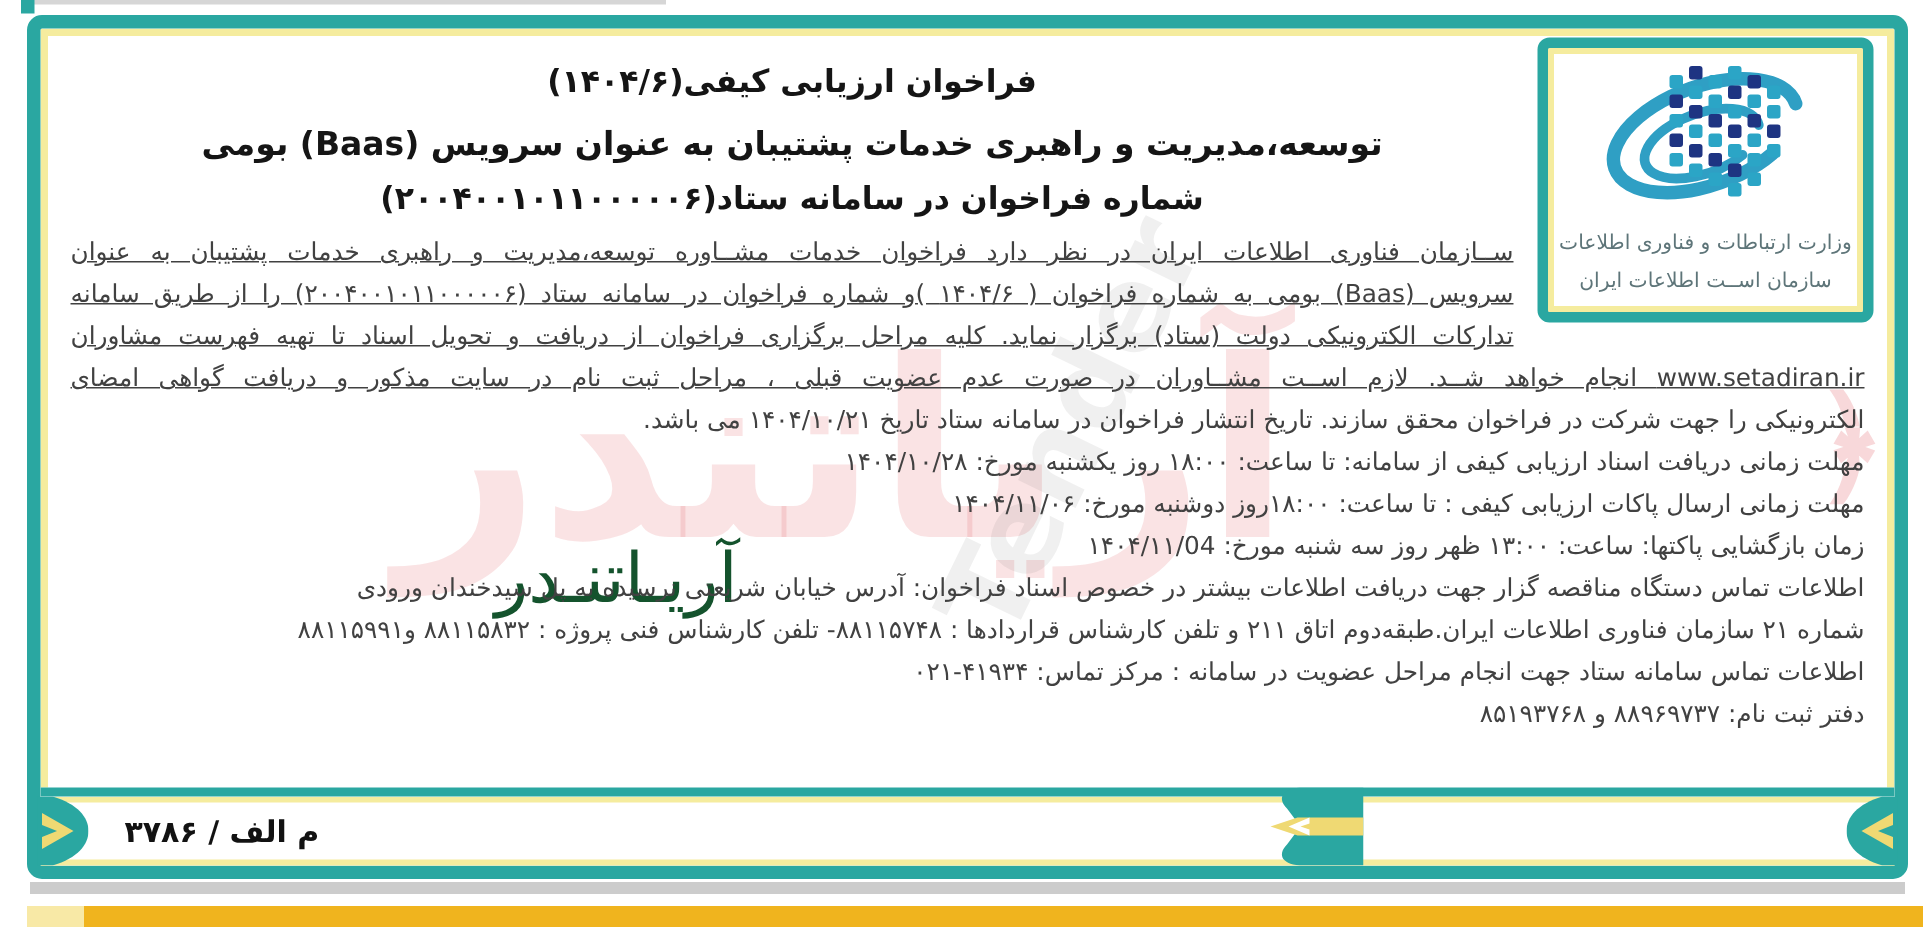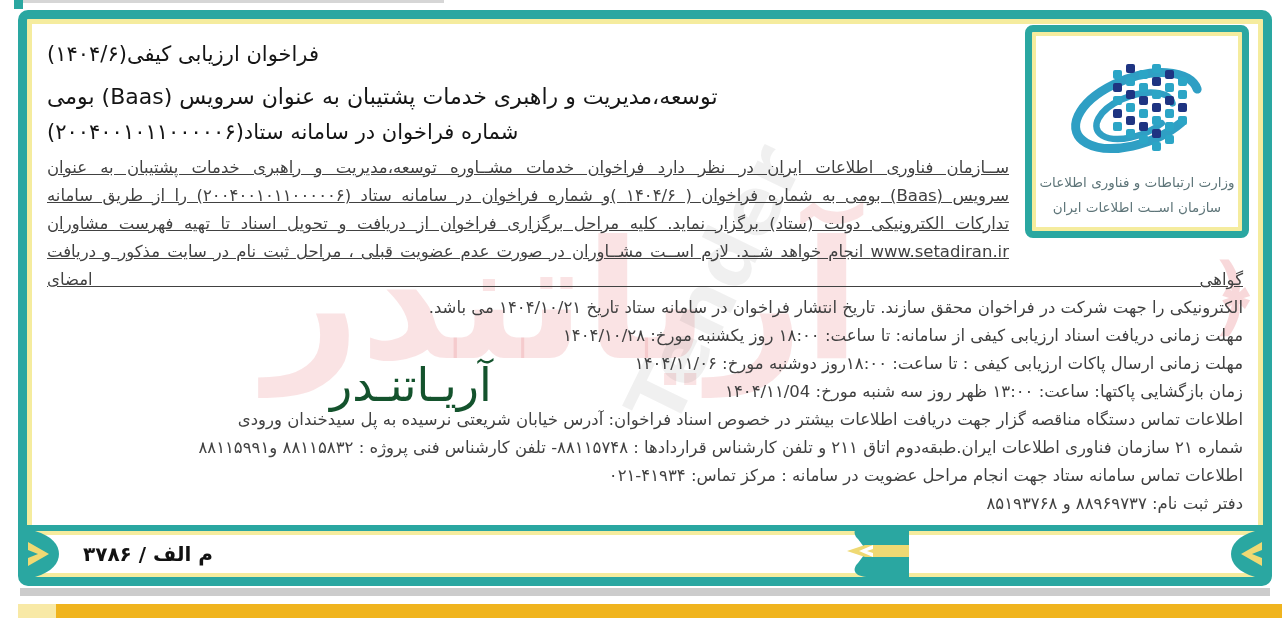--- a/index.html
+++ b/index.html
@@ -20,30 +20,30 @@
     background:#ffffff;border:9px solid #2aa7a1;border-radius:10px;
     box-shadow:inset 0 0 0 5px #f5ec9e;
   }
   .content{
     position:absolute;top:5px;left:7px;right:7px;bottom:52px;
     direction:rtl;padding:6px 13px 0 13px;z-index:2;
   }
 
   
   .logo-box{
-    float:right;width:224px;height:213px;box-sizing:border-box;
+    float:right;width:224px;height:190px;box-sizing:border-box;
     margin:-5px -6px 4px 16px;background:#fff;
     border:7px solid #2aa7a1;border-radius:8px;
     box-shadow:inset 0 0 0 4px #f5ec9e;
-    text-align:center;padding-top:24px;position:relative;z-index:3;
+    text-align:center;padding-top:4px;position:relative;z-index:3;
   }
   .ministry-line{font-size:13.5px;color:#5e7579;line-height:25px;white-space:nowrap;}
 
   
-  .header{ text-align:left;font-weight:normal;color:#151515; }
+  .header{ text-align:center;font-weight:bold;color:#151515; }
   .h1{font-size:21px;line-height:32px;margin-top:8px;}
   .h2{font-size:22px;line-height:38px;margin-top:8px;}
   .h3{font-size:21px;line-height:32px;}
 
   
   .body-text{font-size:16.5px;color:#414141;line-height:28px;margin-top:6px;}
   .line{text-align:right;}
   .line.j{text-align:justify;text-align-last:justify;text-decoration:underline;}
 
   

